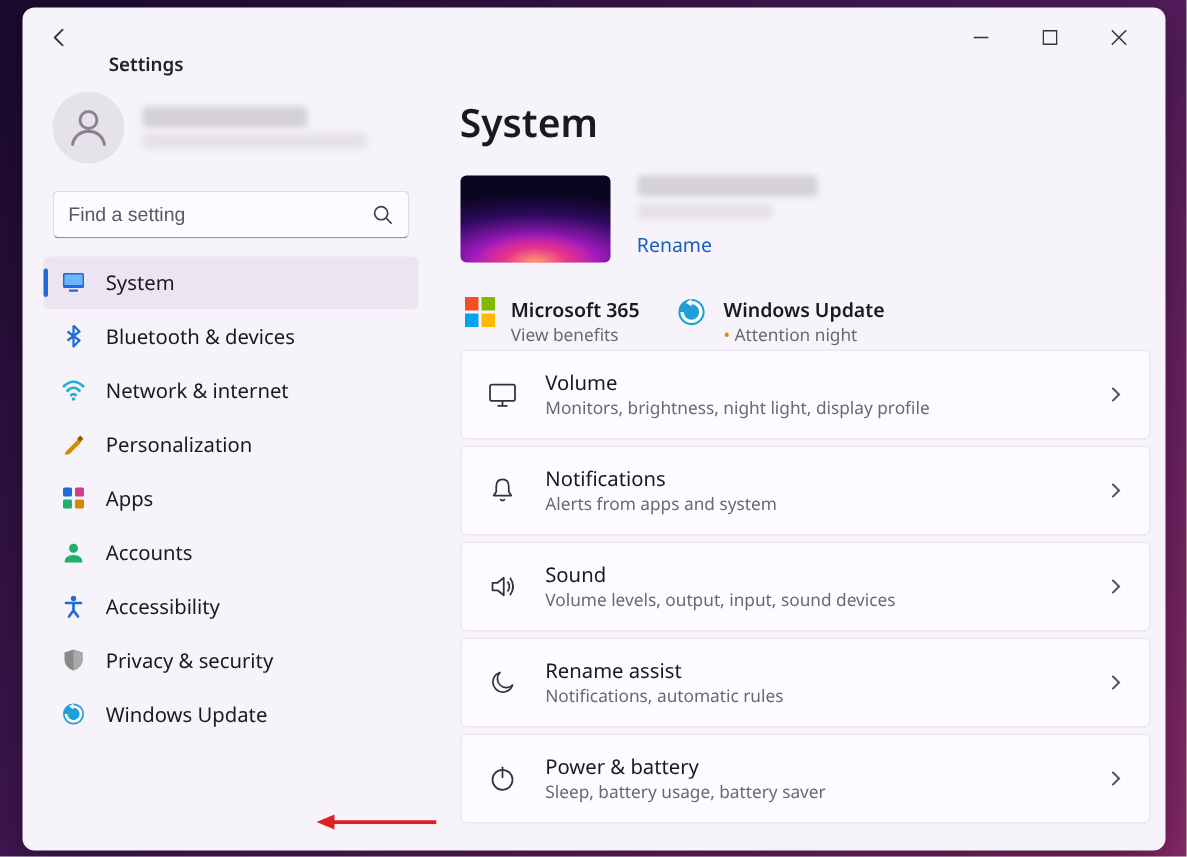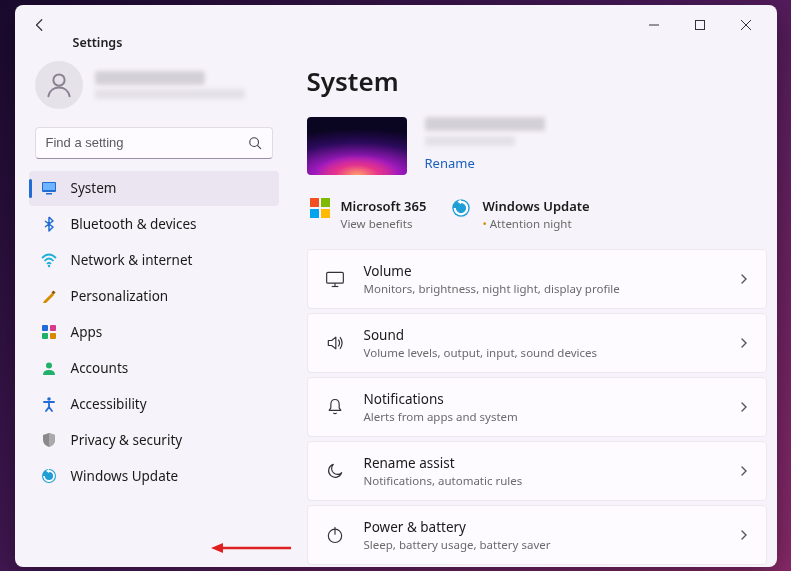--- a/index.html
+++ b/index.html
@@ -82,21 +82,21 @@
     background: radial-gradient(ellipse 120% 80% at 50% 100%, #ff3a7a 0%, #a01abf 35%, #2a0a5a 70%, #0a0520 100%);
     position:relative;
   }
   .device-thumb::after{
     content:""; position:absolute; left:0; right:0; bottom:0; height:34px;
     background: radial-gradient(ellipse 70% 100% at 50% 100%, rgba(255,200,100,0.7) 0%, rgba(255,60,120,0.5) 30%, transparent 60%);
   }
   .device-info .dname { width:120px; height:14px; background:#d4d0d8; filter:blur(2px); border-radius:3px;}
   .device-info .dmodel { width:90px; height:10px; background:#e4e0e8; filter:blur(2px); margin-top:5px; border-radius:3px;}
   .device-info .rename { font-size:13px; color:#1a5fc0; margin-top:8px; cursor:pointer;}
-  .status-row { display:flex; gap:24px; align-items:flex-start; margin-bottom:18px; padding-left:2px;}
+  .status-row { display:flex; gap:24px; align-items:flex-start; margin-bottom:2px; padding-left:2px;}
   .status-item { display:flex; gap:10px; align-items:flex-start;}
   .status-icon { width:22px; height:22px; display:flex; align-items:center; justify-content:center;}
   .status-texts .st { font-size:13px; font-weight:600; color:#1a1a1a;}
   .status-texts .ss { font-size:11.5px; color:#6a6a6a; margin-top:1px;}
   .status-texts .ss.bullet::before { content:"• "; color:#d68a00;}
   .card-list { display:flex; flex-direction:column; gap:4px;}
   .card {
     background:#fdfbff; border:1px solid #ece7f1; border-radius:4px;
     display:flex; align-items:center; gap:18px;
     height:60px; padding:0 16px 0 16px; cursor:pointer;
@@ -317,44 +317,44 @@
             <div class="card-sub">Monitors, brightness, night light, display profile</div>
           </div>
           <svg class="chev" width="12" height="12" viewBox="0 0 12 12">
               <path d="M4 2 L8 6 L4 10" stroke="#555" stroke-width="1.4" fill="none" stroke-linecap="round"></path>
             </svg>
         </div>
 
         <div class="card">
           <div class="card-icon">
               <svg width="20" height="20" viewBox="0 0 24 24">
+                <path d="M12 3 Q7 3 7 9 V13 L5 16 H19 L17 13 V9 Q17 3 12 3 Z" stroke="#333" stroke-width="1.4" fill="none" stroke-linejoin="round"></path>
+                <path d="M10 19 Q12 21 14 19" stroke="#333" stroke-width="1.4" fill="none"></path>
+              </svg>
+            </div>
+          <div class="card-texts">
+            <div class="card-title">Notifications</div>
+            <div class="card-sub">Alerts from apps and system</div>
+          </div>
+          <svg class="chev" width="12" height="12" viewBox="0 0 12 12">
+              <path d="M4 2 L8 6 L4 10" stroke="#555" stroke-width="1.4" fill="none" stroke-linecap="round"></path>
+            </svg>
+        </div>
+
+        <div class="card">
+          <div class="card-icon">
+              <svg width="20" height="20" viewBox="0 0 24 24">
                 <path d="M4 9 H8 L13 5 V19 L8 15 H4 Z" stroke="#333" stroke-width="1.4" fill="none" stroke-linejoin="round"></path>
                 <path d="M16 8 Q19 12 16 16" stroke="#333" stroke-width="1.4" fill="none"></path>
                 <path d="M18 5 Q23 12 18 19" stroke="#333" stroke-width="1.4" fill="none"></path>
               </svg>
             </div>
           <div class="card-texts">
             <div class="card-title">Sound</div>
             <div class="card-sub">Volume levels, output, input, sound devices</div>
-          </div>
-          <svg class="chev" width="12" height="12" viewBox="0 0 12 12">
-              <path d="M4 2 L8 6 L4 10" stroke="#555" stroke-width="1.4" fill="none" stroke-linecap="round"></path>
-            </svg>
-        </div>
-
-        <div class="card">
-          <div class="card-icon">
-              <svg width="20" height="20" viewBox="0 0 24 24">
-                <path d="M12 3 Q7 3 7 9 V13 L5 16 H19 L17 13 V9 Q17 3 12 3 Z" stroke="#333" stroke-width="1.4" fill="none" stroke-linejoin="round"></path>
-                <path d="M10 19 Q12 21 14 19" stroke="#333" stroke-width="1.4" fill="none"></path>
-              </svg>
-            </div>
-          <div class="card-texts">
-            <div class="card-title">Notifications</div>
-            <div class="card-sub">Alerts from apps and system</div>
           </div>
           <svg class="chev" width="12" height="12" viewBox="0 0 12 12">
               <path d="M4 2 L8 6 L4 10" stroke="#555" stroke-width="1.4" fill="none" stroke-linecap="round"></path>
             </svg>
         </div>
 
         <div class="card">
           <div class="card-icon">
               <svg width="20" height="20" viewBox="0 0 24 24">
                 <path d="M20 14 A8 8 0 1 1 10 4 A6 6 0 0 0 20 14 Z" stroke="#333" stroke-width="1.4" fill="none" stroke-linejoin="round"></path>

